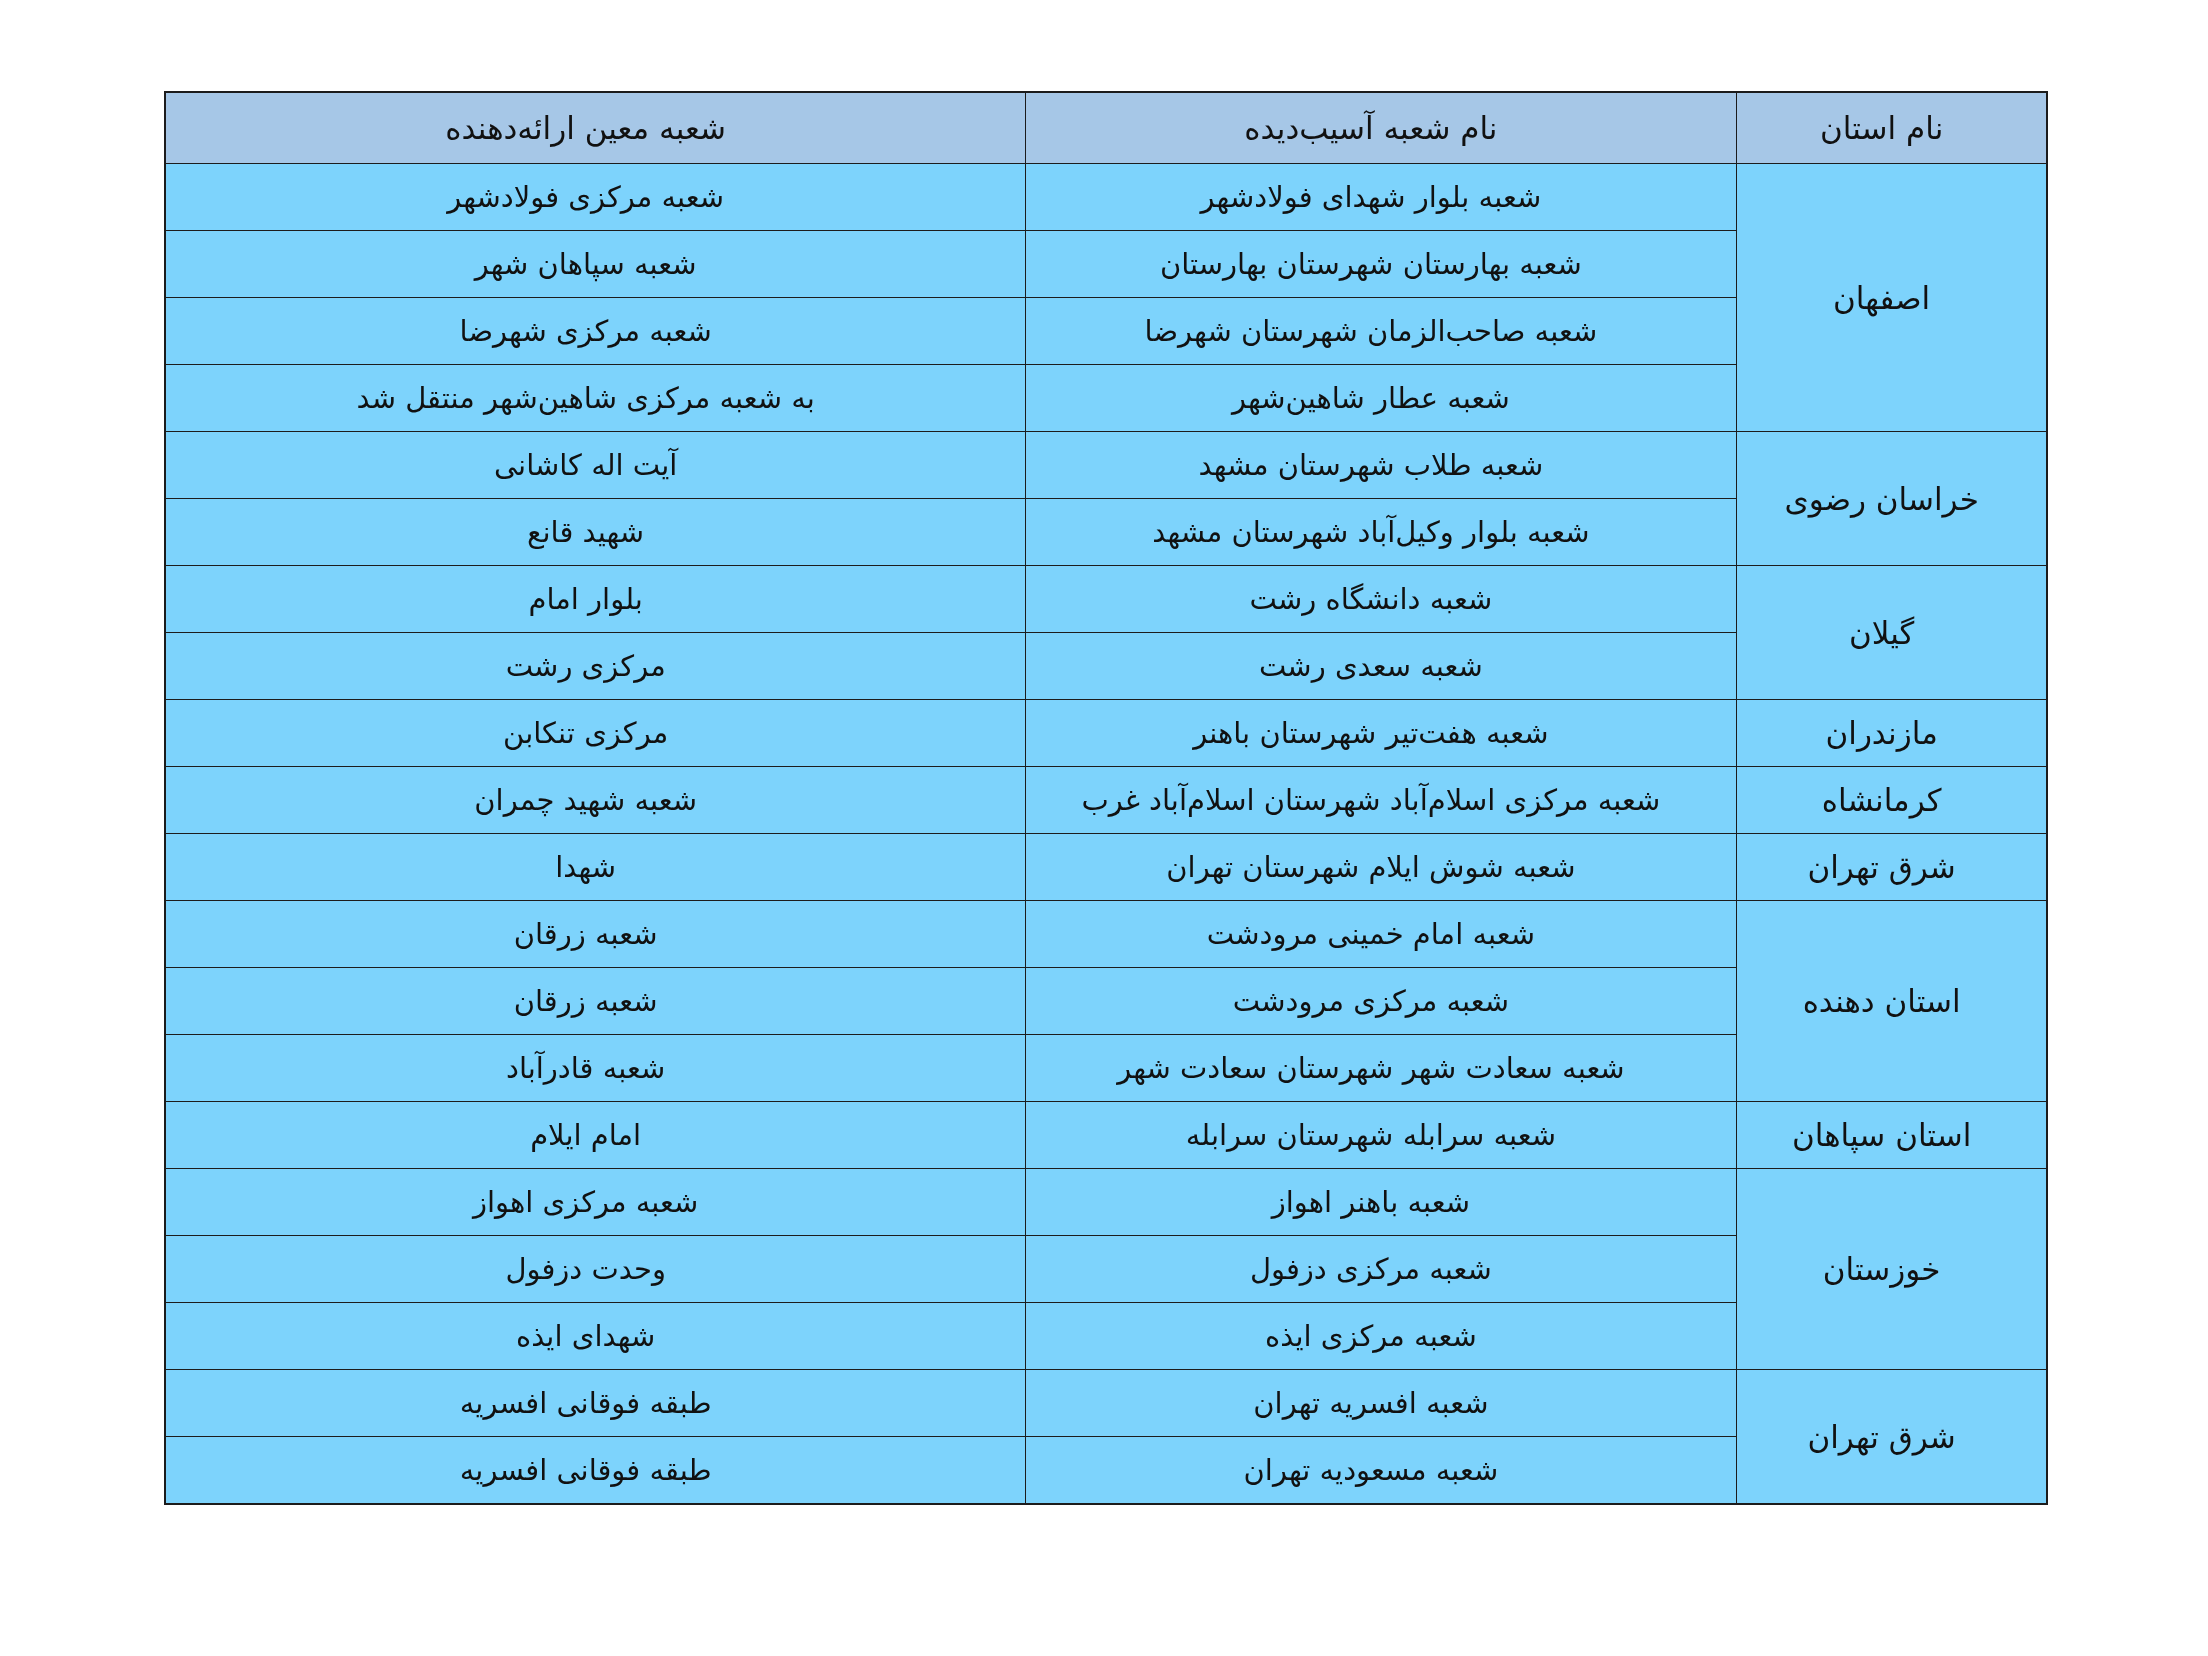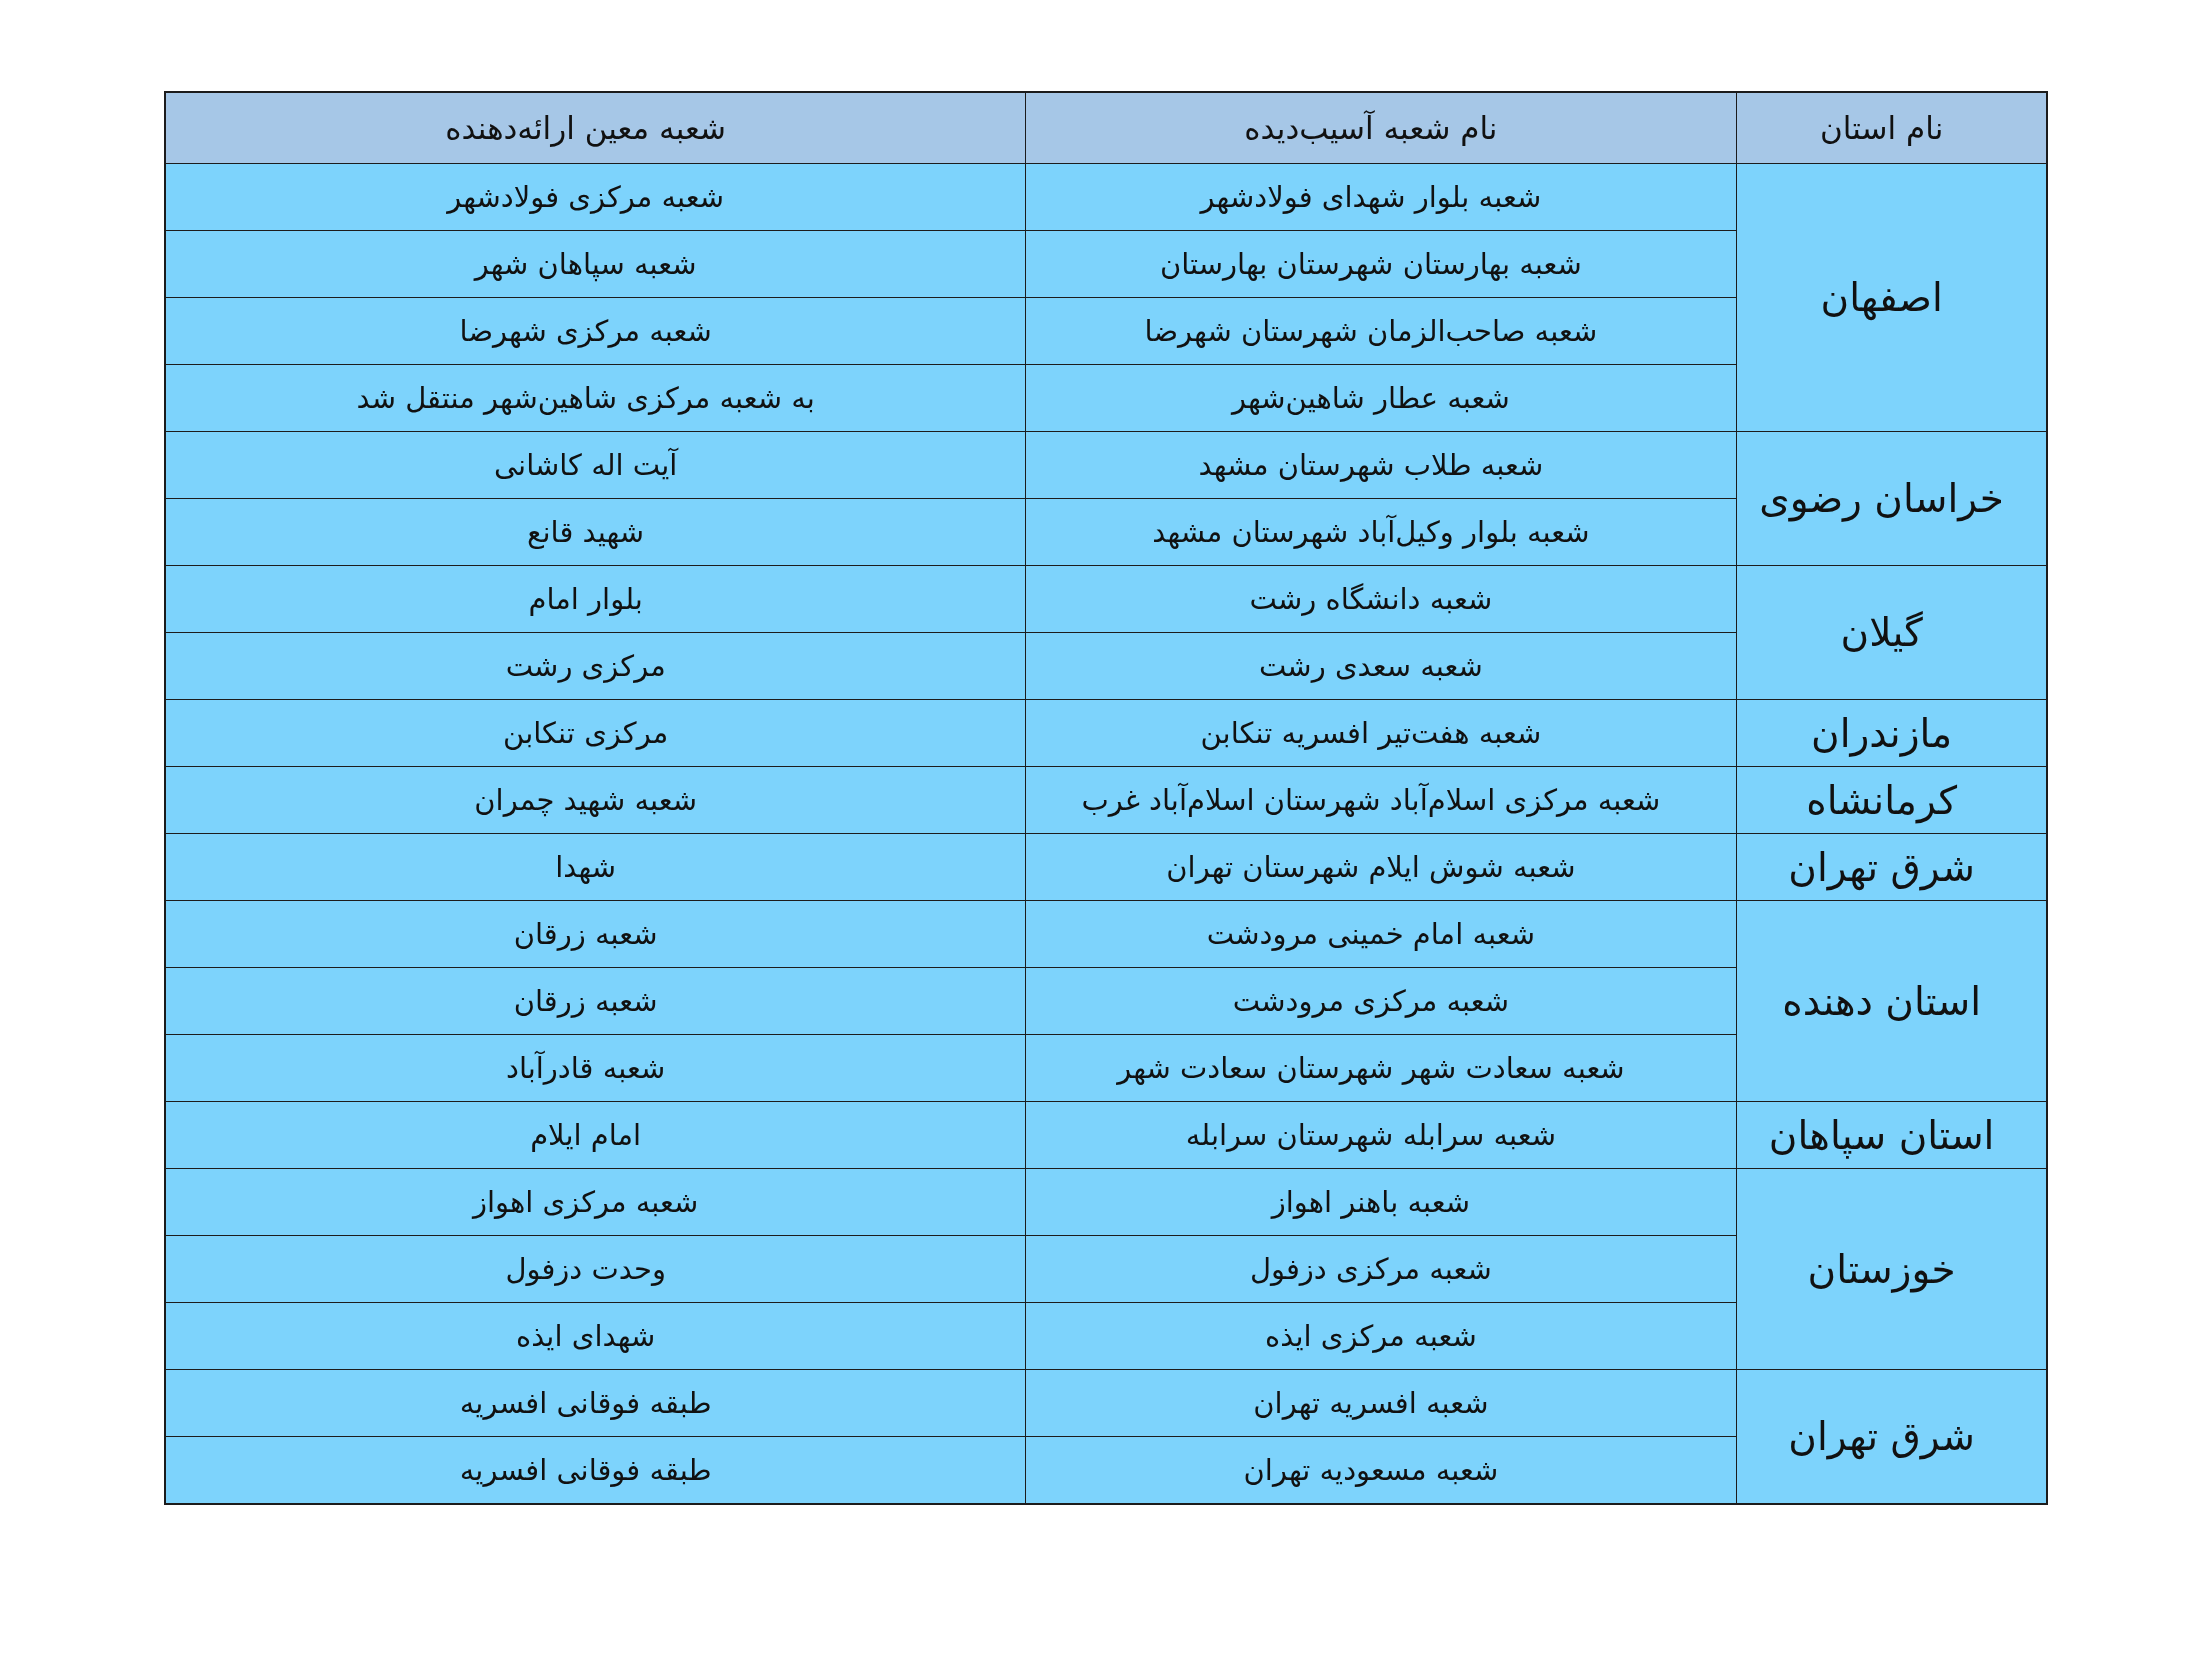--- a/index.html
+++ b/index.html
@@ -46,21 +46,21 @@
   }
   thead th.province-header {
     font-weight: normal;
   }
   tbody td {
     height: 66px;
     font-size: 29px;
     background: #7dd3fc;
   }
   td.province-cell {
-    font-size: 39px;
+    font-size: 31px;
   }
 </style>
 </head>
 <body style="color: rgb(17, 17, 17);">
 
 <div class="table-wrap">
   <table class="branch-table">
     <colgroup>
       <col class="col-province">
       <col class="col-damaged">
@@ -105,21 +105,21 @@
           <td class="province-cell" rowspan="2">گیلان</td>
           <td class="damaged-cell">شعبه دانشگاه رشت</td>
           <td class="support-cell">بلوار امام</td>
         </tr>
         <tr>
           <td class="damaged-cell">شعبه سعدی رشت</td>
           <td class="support-cell">مرکزی رشت</td>
         </tr>
         <tr>
           <td class="province-cell" rowspan="1">مازندران</td>
-          <td class="damaged-cell">شعبه هفت‌تیر افسریه تنکابن</td>
+          <td class="damaged-cell">شعبه هفت‌تیر شهرستان باهنر</td>
           <td class="support-cell">مرکزی تنکابن</td>
         </tr>
         <tr>
           <td class="province-cell" rowspan="1">کرمانشاه</td>
           <td class="damaged-cell">شعبه مرکزی اسلام‌آباد شهرستان اسلام‌آباد غرب</td>
           <td class="support-cell">شعبه شهید چمران</td>
         </tr>
         <tr>
           <td class="province-cell" rowspan="1">شرق تهران</td>
           <td class="damaged-cell">شعبه شوش ایلام شهرستان تهران</td>

